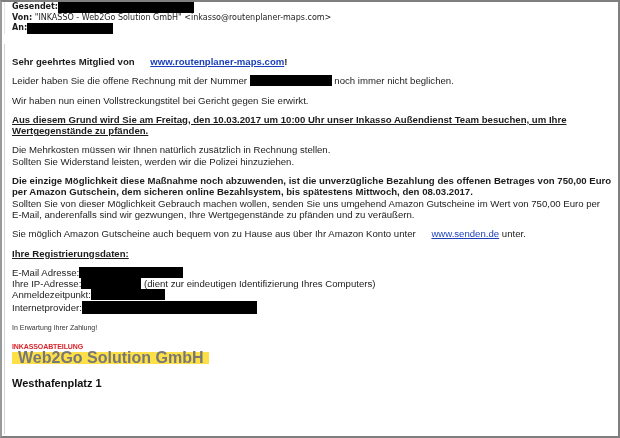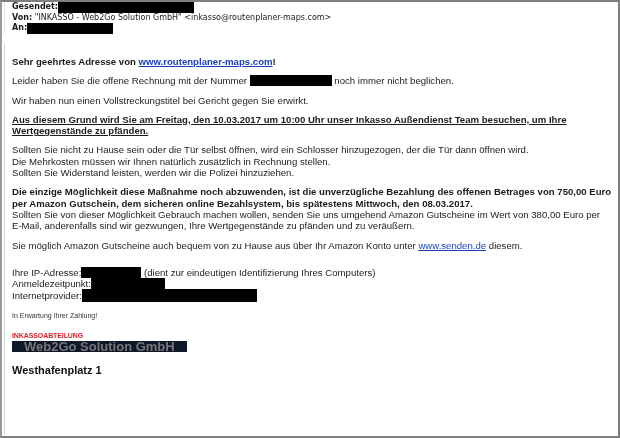--- a/index.html
+++ b/index.html
@@ -16,26 +16,26 @@
   }
   .hdr .row { height:10.5px; white-space:nowrap; }
   .hdr b { font-weight:bold; }
   .red { display:inline-block; background:#000; vertical-align:top; }
   .body {
     position:absolute; left:12px; top:56px; width:600px;
     font-family:"Liberation Sans", sans-serif; font-size:9.6px; color:#1c1c1c; line-height:11.3px;
   }
   .body p { margin:0; }
   .sp { height:8px; }
-  a.lnk { color:#1a3fb8; text-decoration:underline; }
+  a.lnk { color:#1a3fb8; text-decoration:underline;margin-left:13px; }
   .bold { font-weight:bold; }
   .ul { text-decoration:underline; }
   .small { font-size:7px; color:#333; }
   .dept { color:#d8232a; font-weight:bold; font-size:7px; letter-spacing:-0.1px; }
-  .company { color:#777; font-weight:bold; font-size:13px; background:#0f172a; display:inline-block; padding:0 12px; }
+  .company { color:#777; font-weight:bold; font-size:16px; background:#fde047; display:inline-block; padding:0 6px; }
   .addr { font-weight:bold; font-size:11px; line-height:14px; color:#111; }
   .leftline { position:absolute; left:4px; top:44px; width:1px; height:390px; background:#d4d4d4; }
 </style>
 </head>
 <body>
 
 <div class="frame"></div>
 <div class="leftline"></div>
 
 <div class="hdr">
@@ -46,48 +46,51 @@
     <b>Von:</b>
     <span>"INKASSO - Web2Go Solution GmbH" &lt;inkasso@routenplaner-maps.com&gt;</span>
   </div>
   <div class="row">
     <b>An:</b><span class="red" style="width:86px;height:11px;"></span>
   </div>
 </div>
 
 <div class="body">
   <p class="bold">
-    <span>Sehr geehrtes Adresse von</span>
+    <span>Sehr geehrtes Mitglied von</span>
     <a class="lnk">www.routenplaner-maps.com</a><span>!</span>
   </p>
   <div class="sp"></div>
   <p>
     <span>Leider haben Sie die offene Rechnung mit der Nummer</span>
     <span class="red" style="width:82px;height:11px;vertical-align:-2px;"></span>
     <span>noch immer nicht beglichen.</span>
   </p>
   <div class="sp"></div>
   <p>Wir haben nun einen Vollstreckungstitel bei Gericht gegen Sie erwirkt.</p>
   <div class="sp"></div>
   <p class="bold ul">Aus diesem Grund wird Sie am Freitag, den 10.03.2017 um 10:00 Uhr unser Inkasso Außendienst Team besuchen, um Ihre Wertgegenstände zu pfänden.</p>
   <div class="sp"></div>
-  <p>Sollten Sie nicht zu Hause sein oder die Tür selbst öffnen, wird ein Schlosser hinzugezogen, der die Tür dann öffnen wird.</p>
   <p>Die Mehrkosten müssen wir Ihnen natürlich zusätzlich in Rechnung stellen.</p>
   <p>Sollten Sie Widerstand leisten, werden wir die Polizei hinzuziehen.</p>
   <div class="sp"></div>
   <p class="bold">Die einzige Möglichkeit diese Maßnahme noch abzuwenden, ist die unverzügliche Bezahlung des offenen Betrages von 750,00 Euro per Amazon Gutschein, dem sicheren online Bezahlsystem, bis spätestens Mittwoch, den 08.03.2017.</p>
-  <p>Sollten Sie von dieser Möglichkeit Gebrauch machen wollen, senden Sie uns umgehend Amazon Gutscheine im Wert von 380,00 Euro per E-Mail, anderenfalls sind wir gezwungen, Ihre Wertgegenstände zu pfänden und zu veräußern.</p>
+  <p>Sollten Sie von dieser Möglichkeit Gebrauch machen wollen, senden Sie uns umgehend Amazon Gutscheine im Wert von 750,00 Euro per E-Mail, anderenfalls sind wir gezwungen, Ihre Wertgegenstände zu pfänden und zu veräußern.</p>
   <div class="sp"></div>
   <p>
     <span>Sie möglich Amazon Gutscheine auch bequem von zu Hause aus über Ihr Amazon Konto unter</span>
     <a class="lnk">www.senden.de</a>
-    <span>diesem.</span>
+    <span>unter.</span>
   </p>
   <div class="sp"></div>
+  <p class="bold ul">Ihre Registrierungsdaten:</p>
   <div class="sp"></div>
+  <p>
+    <span>E-Mail Adresse:</span><span class="red" style="width:104px;height:11px;vertical-align:-2px;"></span>
+  </p>
   <p>
     <span>Ihre IP-Adresse:</span><span class="red" style="width:60px;height:11px;vertical-align:-2px;"></span>
     <span>(dient zur eindeutigen Identifizierung Ihres Computers)</span>
   </p>
   <p>
     <span>Anmeldezeitpunkt:</span><span class="red" style="width:74px;height:11px;vertical-align:-2px;"></span>
   </p>
   <p>
     <span>Internetprovider:</span><span class="red" style="width:175px;height:13px;vertical-align:-3px;"></span>
   </p>

